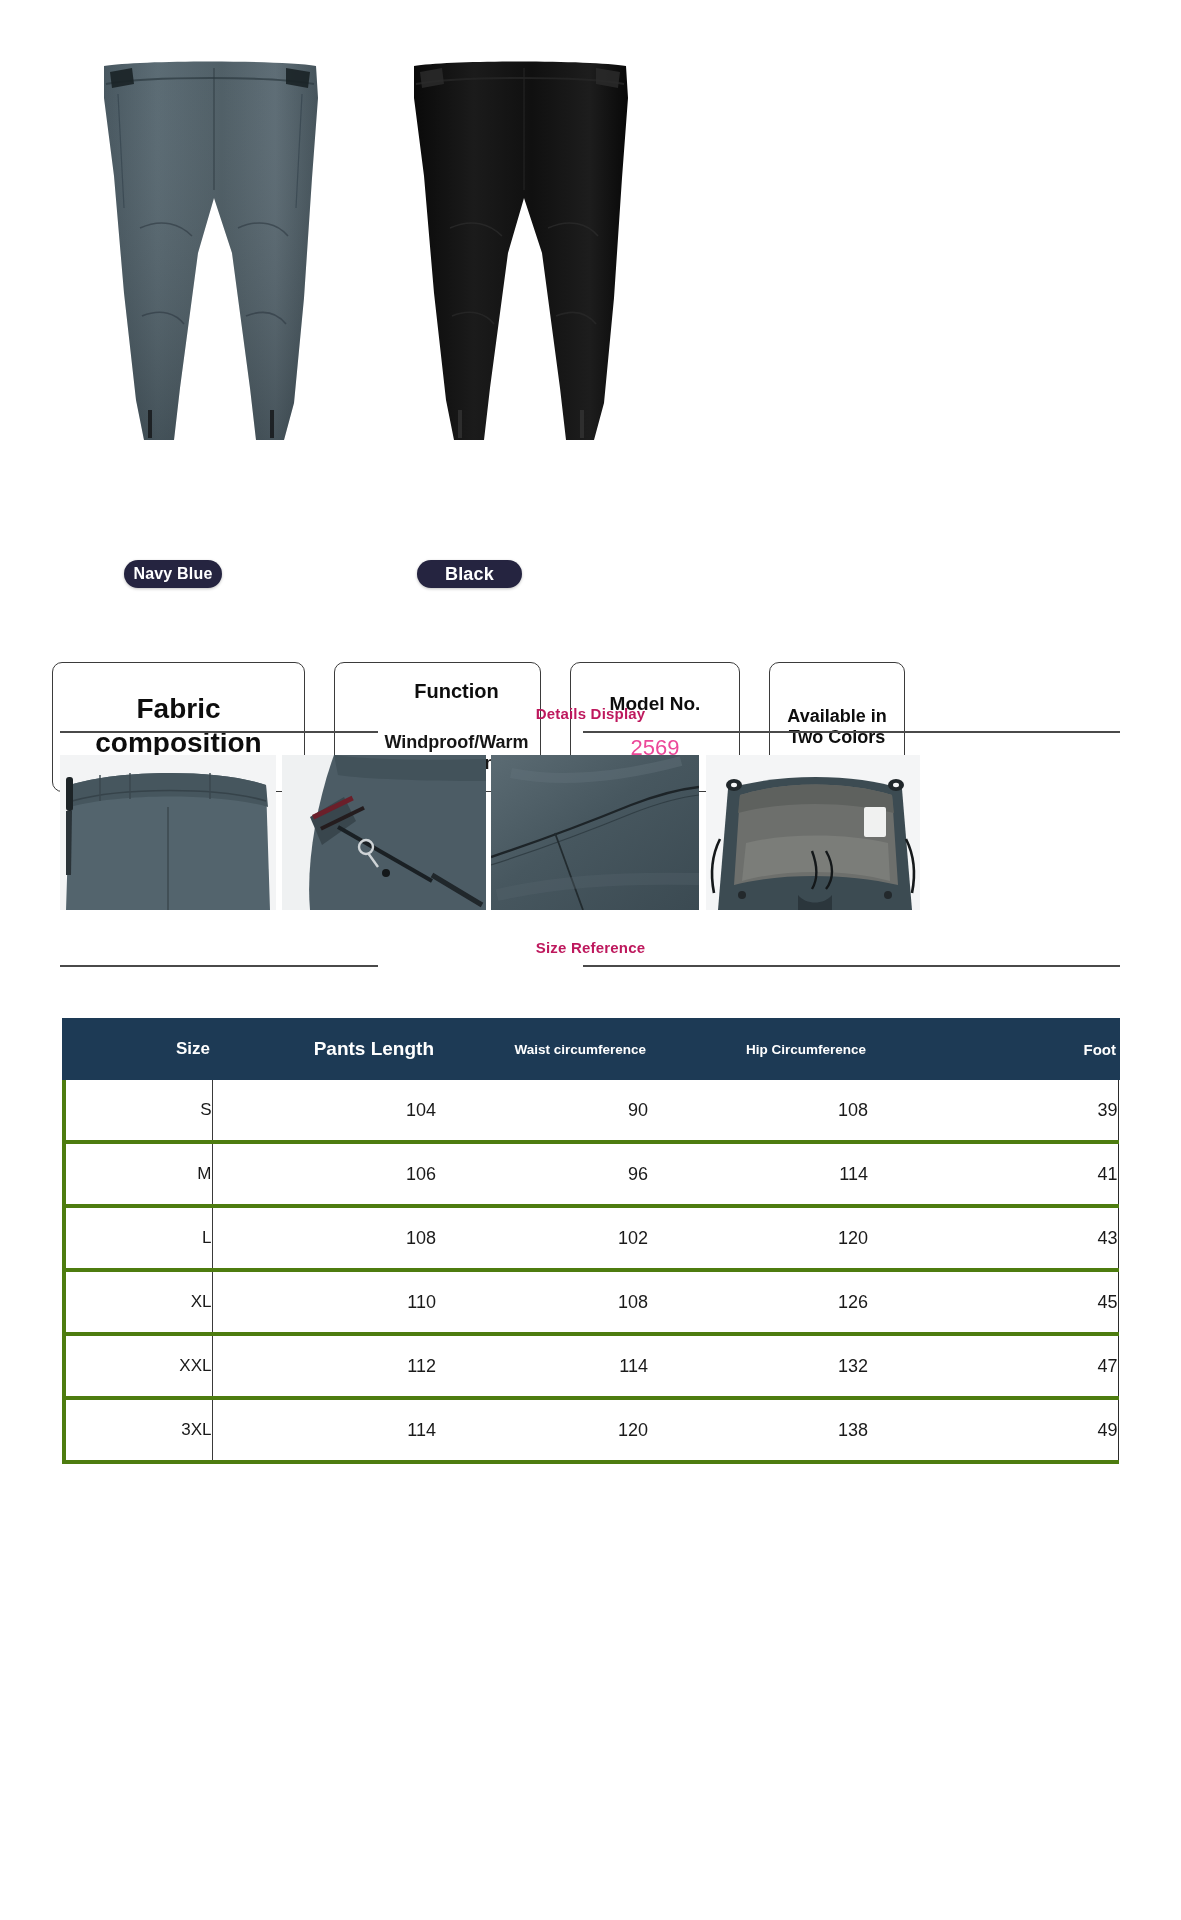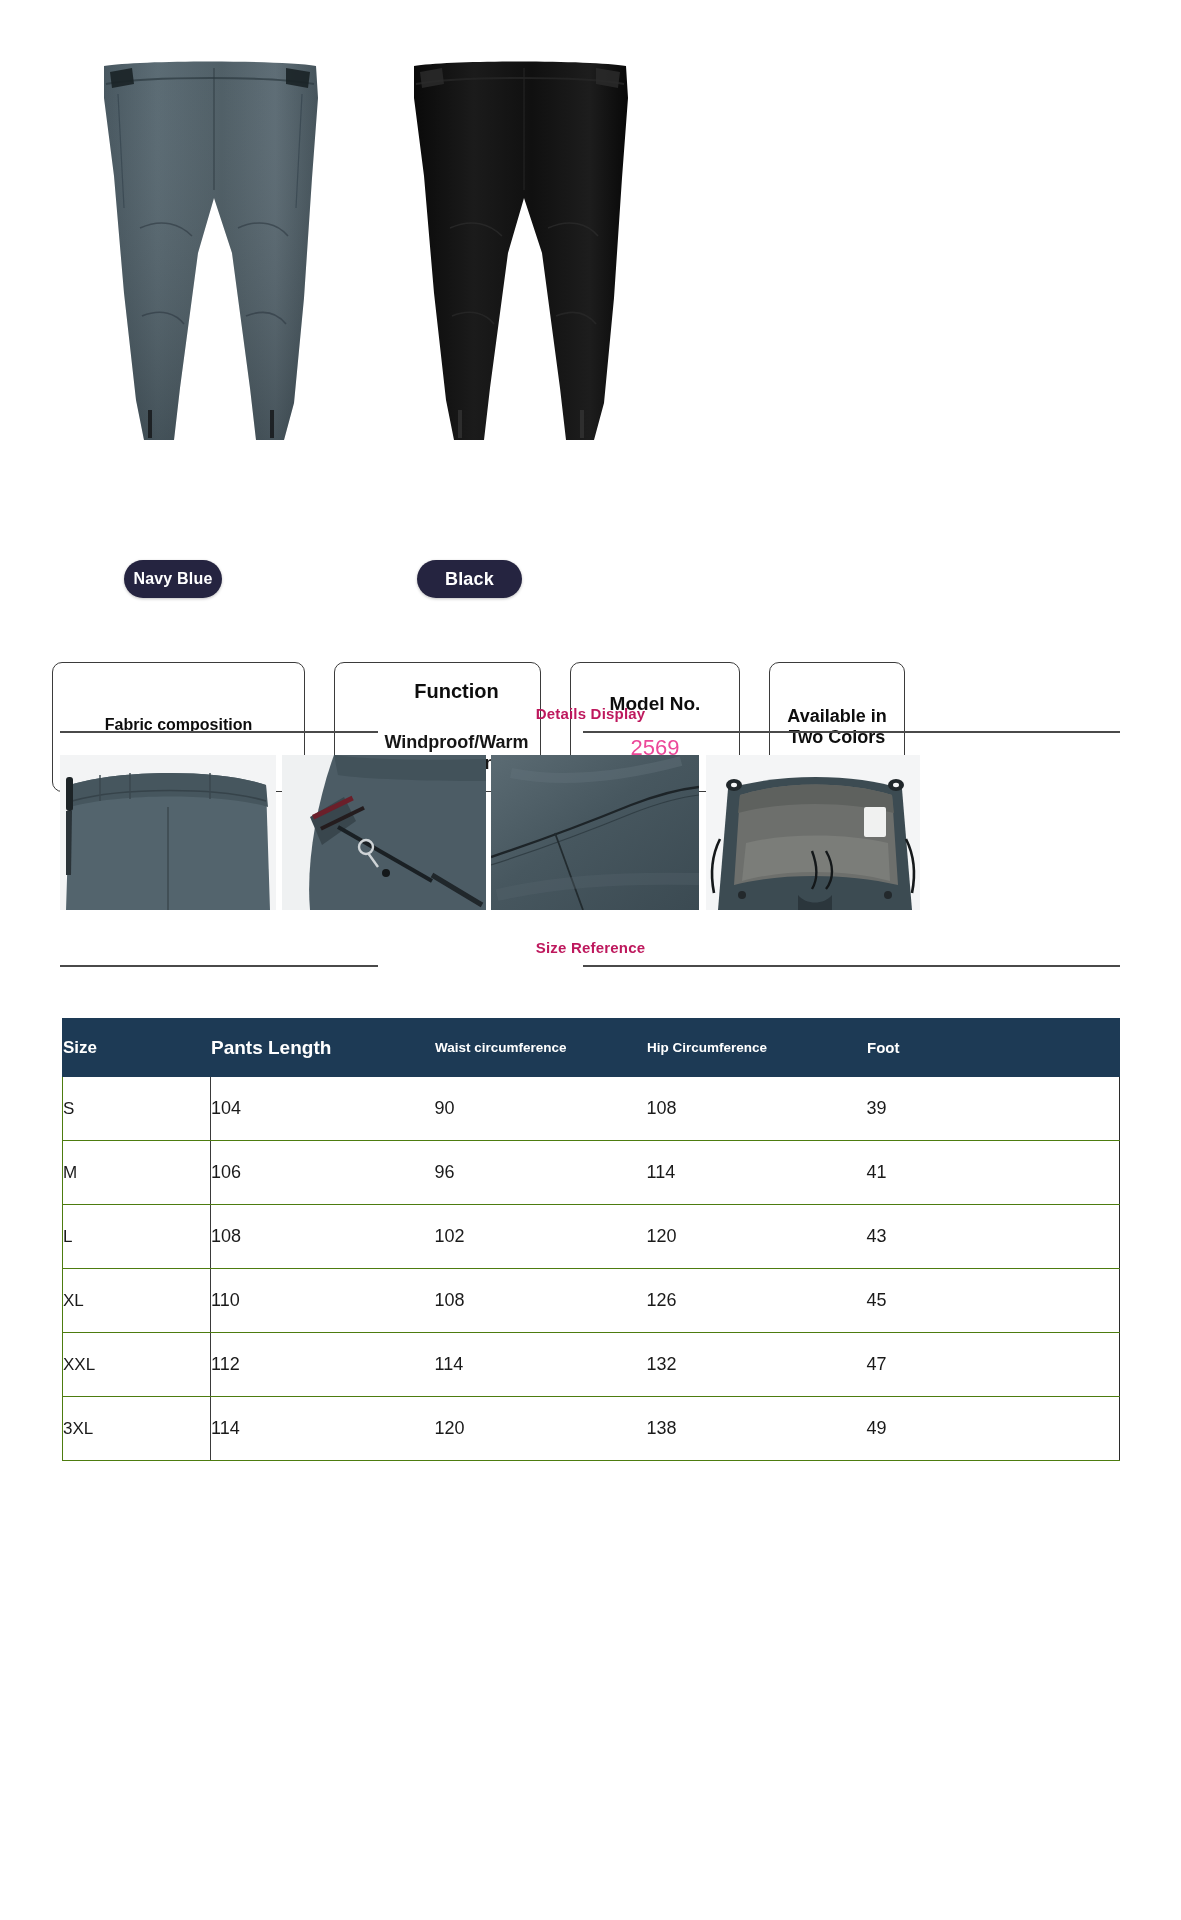--- a/index.html
+++ b/index.html
@@ -36,21 +36,21 @@
   .product-shot.black { left: 390px; }
 
   .pants-svg { display: block; width: 100%; height: 100%; }
 
   .color-pill {
     position: absolute;
     top: 560px;
     display: flex;
     align-items: center;
     justify-content: center;
-    height: 38px;
+    height: 28px;
     border-radius: 19px;
     background: #252440;
     color: #ffffff;
     font-size: 16px;
     font-weight: bold;
     letter-spacing: 0.2px;
     box-shadow: 0 1px 3px rgba(0,0,0,0.25);
     cursor: pointer;
   }
   .color-pill.navy  { left: 124px; width: 98px; }
@@ -83,21 +83,21 @@
   .feature-card.c2 { left: 334px; width: 207px; padding-left: 48px; }
   .feature-card.c3 { left: 570px; width: 170px; }
   .feature-card.c4 { left: 769px; width: 136px; }
 
   .feature-title {
     font-size: 19px;
     font-weight: bold;
     color: #0d0d0d;
     line-height: 1.18;
   }
-  .feature-card.c1 .feature-title { font-size: 16px; margin-top: 31px; }
+  .feature-card.c1 .feature-title { font-size: 28px; margin-top: 31px; }
   .feature-card.c2 .feature-title { font-size: 20px; }
   .feature-card.c3 .feature-title { font-size: 19px; }
   .feature-card.c4 .feature-title { font-size: 18px; text-align: center; width: 100%; }
 
   .feature-value {
     margin-top: 19px;
     font-size: 13px;
     font-weight: bold;
     color: #161616;
   }
@@ -162,22 +162,22 @@
   .size-table {
     position: absolute;
     top: 1018px;
     left: 62px;
     width: 1058px;
     border: 1.5px solid #2b2b2b;
     border-collapse: collapse;
     table-layout: fixed;
   }
   .size-table th, .size-table td {
-    border: 1px solid #4d7c0f;
-    text-align: left;
+    border: 4px solid #4d7c0f;
+    text-align: right;
     vertical-align: middle;
   }
   .size-table thead th {
     background: #1d3a55;
     color: #ffffff;
     height: 58px;
     border-color: #1d3a55;
     font-weight: bold;
   }
   .size-table thead th.sz  { font-size: 17px; width: 148px; }

